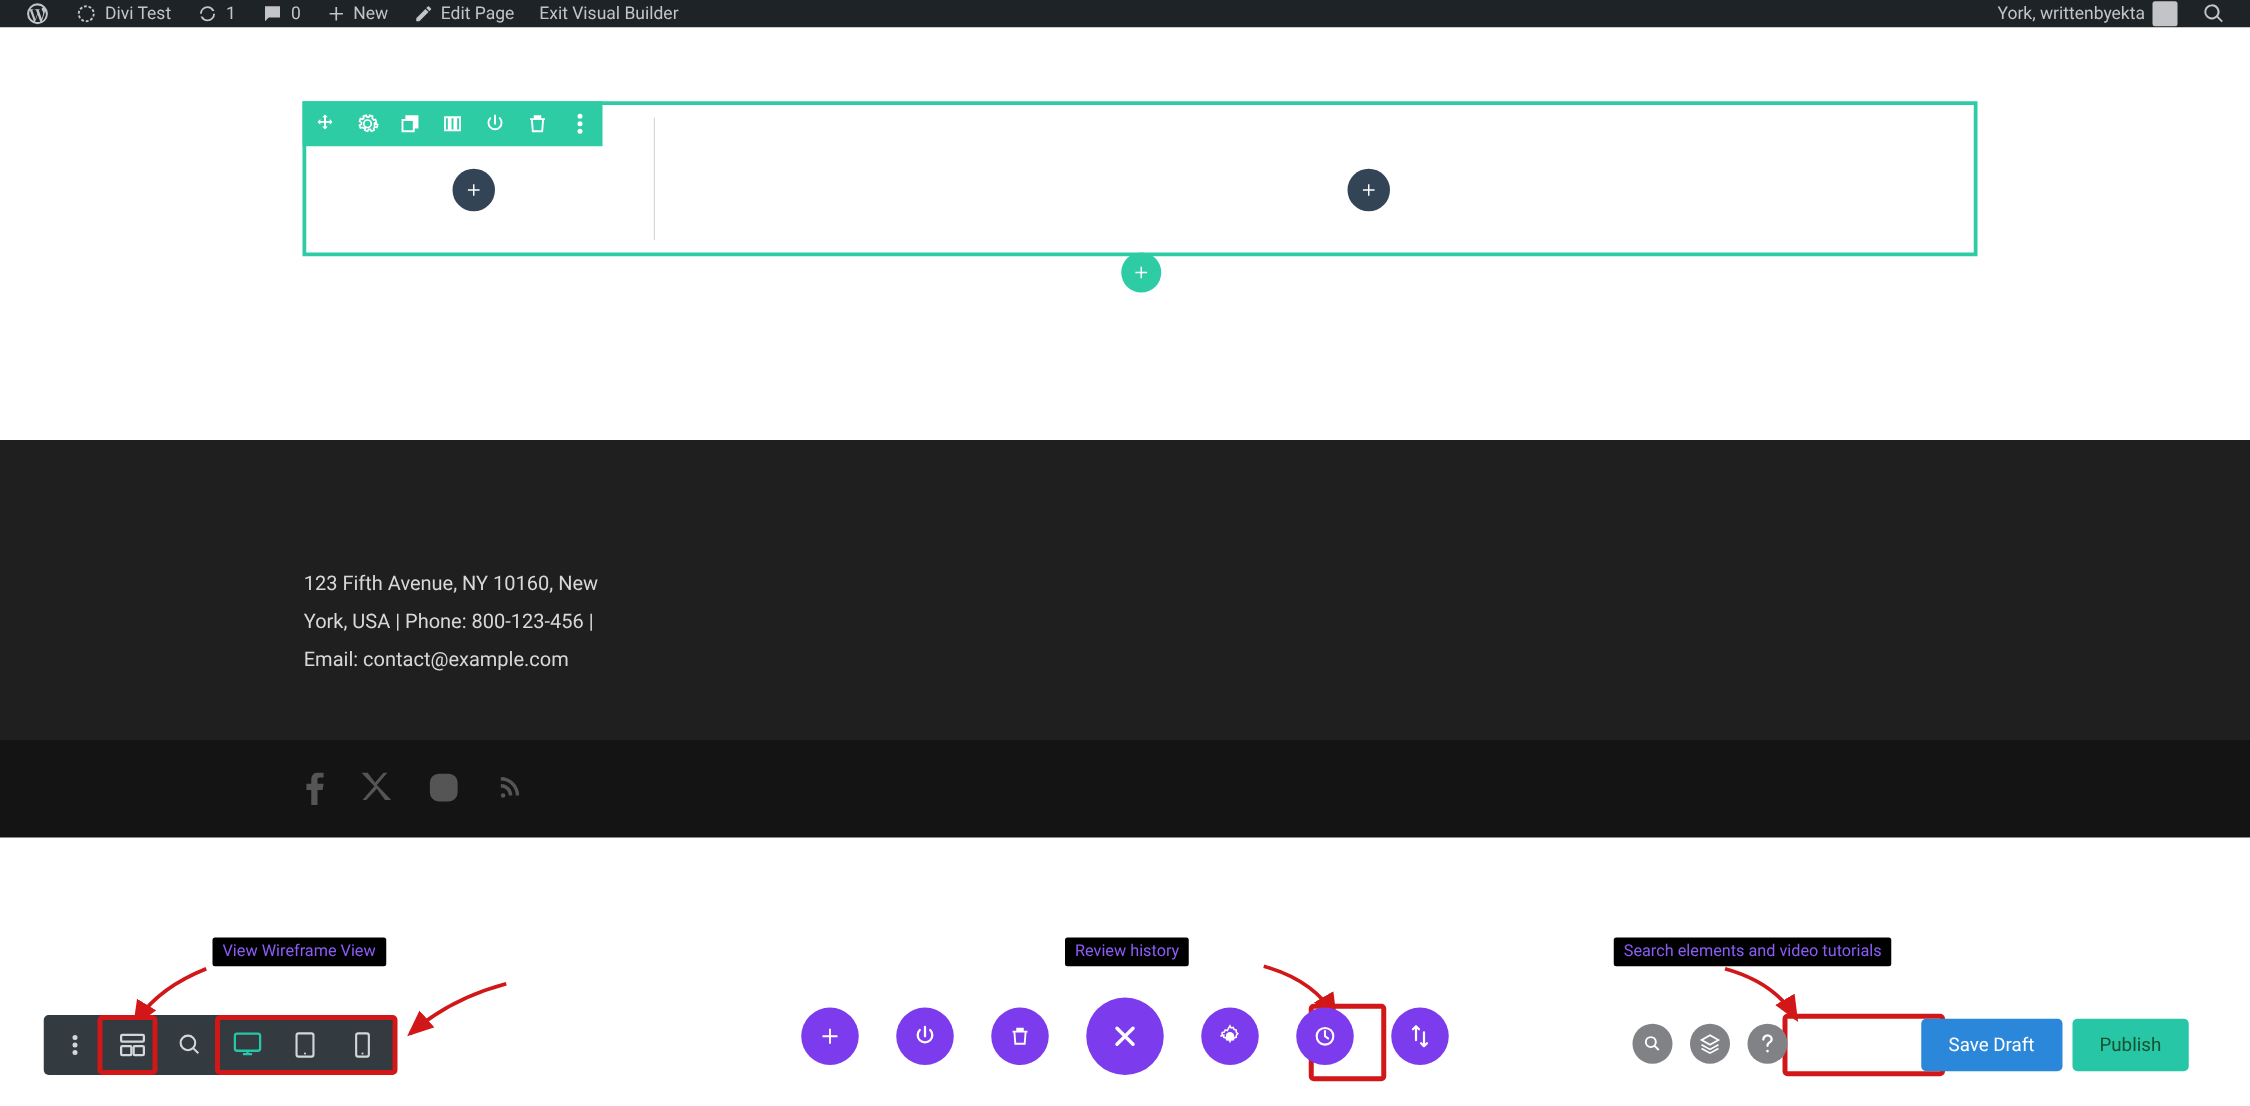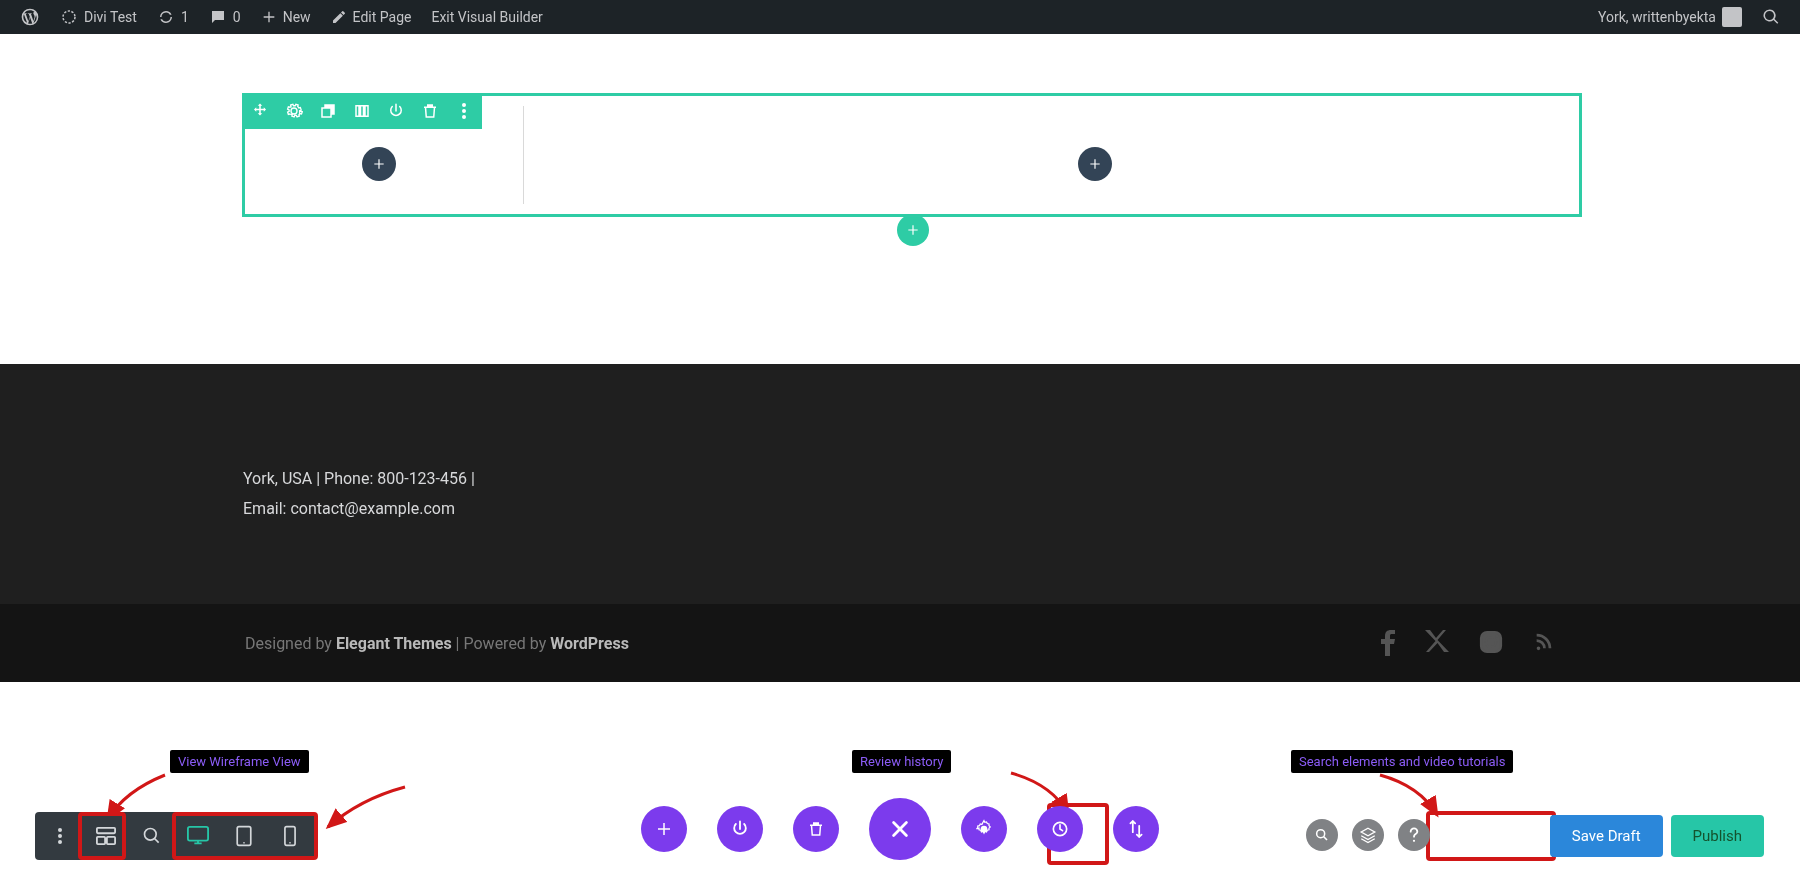--- a/index.html
+++ b/index.html
@@ -7,21 +7,21 @@
   font-family: -apple-system, BlinkMacSystemFont, "Segoe UI", Roboto, sans-serif;
   width: 1800px;
   height: 885px;
   background: #fff;
   overflow: hidden;
   position: relative;
 }
 
 
 .wp-admin-bar {
-  height: 34px;
+  height: 22px;
   background: #1d2327;
   display: flex;
   align-items: center;
   color: #c3c4c7;
   font-size: 14px;
   justify-content: space-between;
   padding: 0 10px;
 }
 .wp-left, .wp-right { display: flex; align-items: center; gap: 0; height: 100%; }
 .wp-item {
@@ -161,21 +161,21 @@
   display:flex; gap:14px;
 }
 .small-circle {
   width:32px; height:32px; border-radius:50%;
   background:#808285;
   display:flex; align-items:center; justify-content:center; cursor:pointer;
 }
 .small-circle svg { fill:#fff; }
 
 .save-buttons {
-  position:absolute; bottom:28px; right:36px;
+  position:absolute; bottom:28px; right:49px;
   display:flex; gap:8px;padding-left:16px;
 }
 .btn-draft { background:#2b87da; color:#fff; padding:12px 22px; border-radius:4px; cursor:pointer; font-size:15px; }
 .btn-publish { background:#26c6a7; color:#14532d; padding:12px 22px; border-radius:4px; cursor:pointer; font-size:15px; }
 
 svg { display:block; }
 </style>
 </head>
 <body>
 
@@ -287,27 +287,25 @@
       </svg>
   </div>
   <div class="add-row-circle">
     <svg width="14" height="14" viewBox="0 0 24 24">
         <path d="M11 4h2v7h7v2h-7v7h-2v-7H4v-2h7V4z"></path>
       </svg>
   </div>
 </div>
 
 <div class="footer-dark">
+  <div>123 Fifth Avenue, NY 10160, New</div>
   <div>York, USA | Phone: 800-123-456 |</div>
   <div>Email: contact@example.com</div>
 </div>
 <div class="footer-bottom">
-  <div>
-    <span>Designed by </span><strong>Elegant Themes</strong><span> | Powered by </span><strong>WordPress</strong>
-  </div>
   <div class="social-icons">
     <span>
         <svg width="14" height="26" viewBox="0 0 14 26">
           <path d="M9 26V14h4l1-5H9V6c0-1.4.4-2 2-2h3V0h-4C6 0 4 2 4 6v3H0v5h4v12h5z"></path>
         </svg>
       </span>
     <span>
         <svg width="24" height="22" viewBox="0 0 24 22">
           <path d="M0 0h5l6 8 7-8h3l-8.5 10L24 22h-5l-6.5-9L4 22H1l9.5-11L0 0z"></path>
         </svg>

